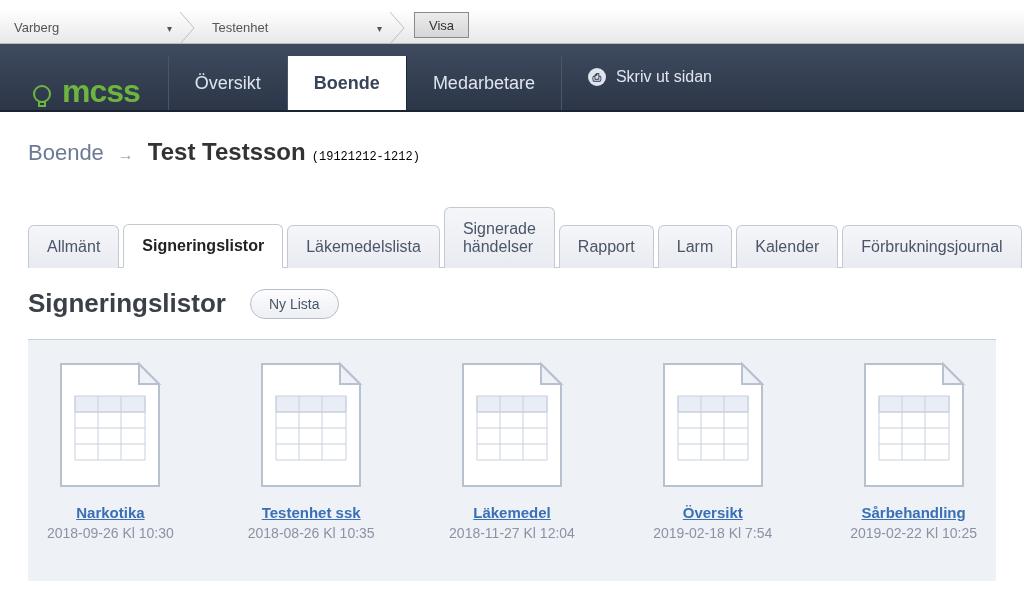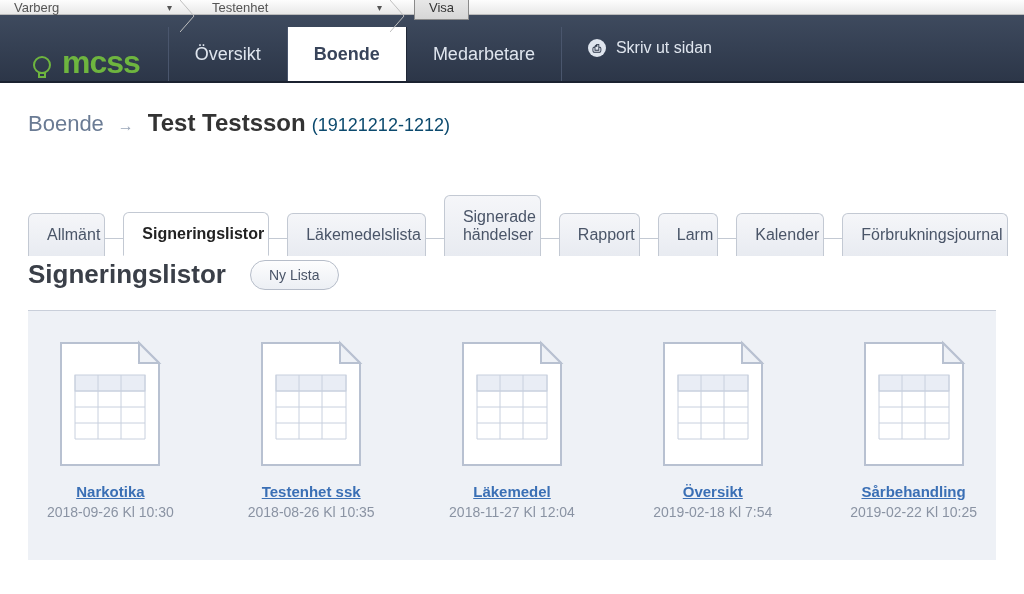--- a/index.html
+++ b/index.html
@@ -6,26 +6,27 @@
   body {
     font-family: "Segoe UI", Arial, sans-serif;
     font-size: 14px;
     color: #333;
     background: #fff;
     width: 1024px;
   }
   
   .topbar {
     display: flex;
-    align-items: center;
-    height: 15px;
+    align-items: flex-start;
+    height: 32px;
     background: linear-gradient(to bottom, #fdfdfd, #e8e8e8);
     border-bottom: 1px solid #bbb;
     font-size: 13px;
     color: #555;
+    margin-top: 12px;
   }
   .crumb-seg {
     display: flex;
     align-items: center;
     height: 100%;
     padding-left: 14px;
     position: relative;
   }
   .crumb-seg .label { padding-right: 40px; }
   .crumb-caret {
@@ -113,41 +114,41 @@
     font-size: 22px;
     color: #6a7b94;
     display: flex;
     align-items: baseline;
     gap: 14px;
     font-weight: 300;
   }
   .breadcrumb .bc-main { color: #6a7b94; }
   .breadcrumb .bc-arrow { color: #9aa6b8; font-size: 16px; }
   .breadcrumb .bc-name { color: #333; font-weight: 700; font-size: 24px; }
-  .breadcrumb .bc-id { color: #0c4a6e; font-size: 18px; }
+  .breadcrumb .bc-id { color: #000000; font-size: 12px; font-family: Liberation Mono, monospace; }
   
   .tabs-row {
     display: flex;
     align-items: flex-end;
     margin-top: 40px;
     border-bottom: 1px solid #c3c9d3;
     padding-left: 0;
   }
   .tab {
-    padding: 12px 4px 12px 18px;
+    padding: 12px 18px 12px 18px;
     font-size: 16px;
     color: #4a5568;
     background: linear-gradient(to bottom, #f5f6f9, #e8ebf1);
     border: 1px solid #c3c9d3;
     border-bottom: none;
     border-radius: 6px 6px 0 0;
-    margin-right: 18px;
+    margin-right: 4px;
     cursor: pointer;
     position: relative;
-    top: 18px;
+    top: 1px;
   }
   .tab.active {
     background: #fff;
     border-bottom: 1px solid #fff;
     color: #222;
     font-weight: 600;
   }
   
   .section-hdr {
     display: flex;
@@ -167,21 +168,21 @@
     border-radius: 16px;
     background: linear-gradient(to bottom, #fdfdfe, #eceff4);
     font-size: 14px;
     color: #4a5568;
     cursor: pointer;
   }
   
   .cards {
     display: flex;
     gap: 60px;
-    padding: 28px 12px 40px 12px;
+    padding: 20px 12px 40px 12px;
     background: linear-gradient(to bottom, #eef1f6, #eef1f6);
   }
   .card {
     display: flex;
     flex-direction: column;
     align-items: center;
     width: 160px;
     cursor: pointer;
   }
   .doc-icon {

